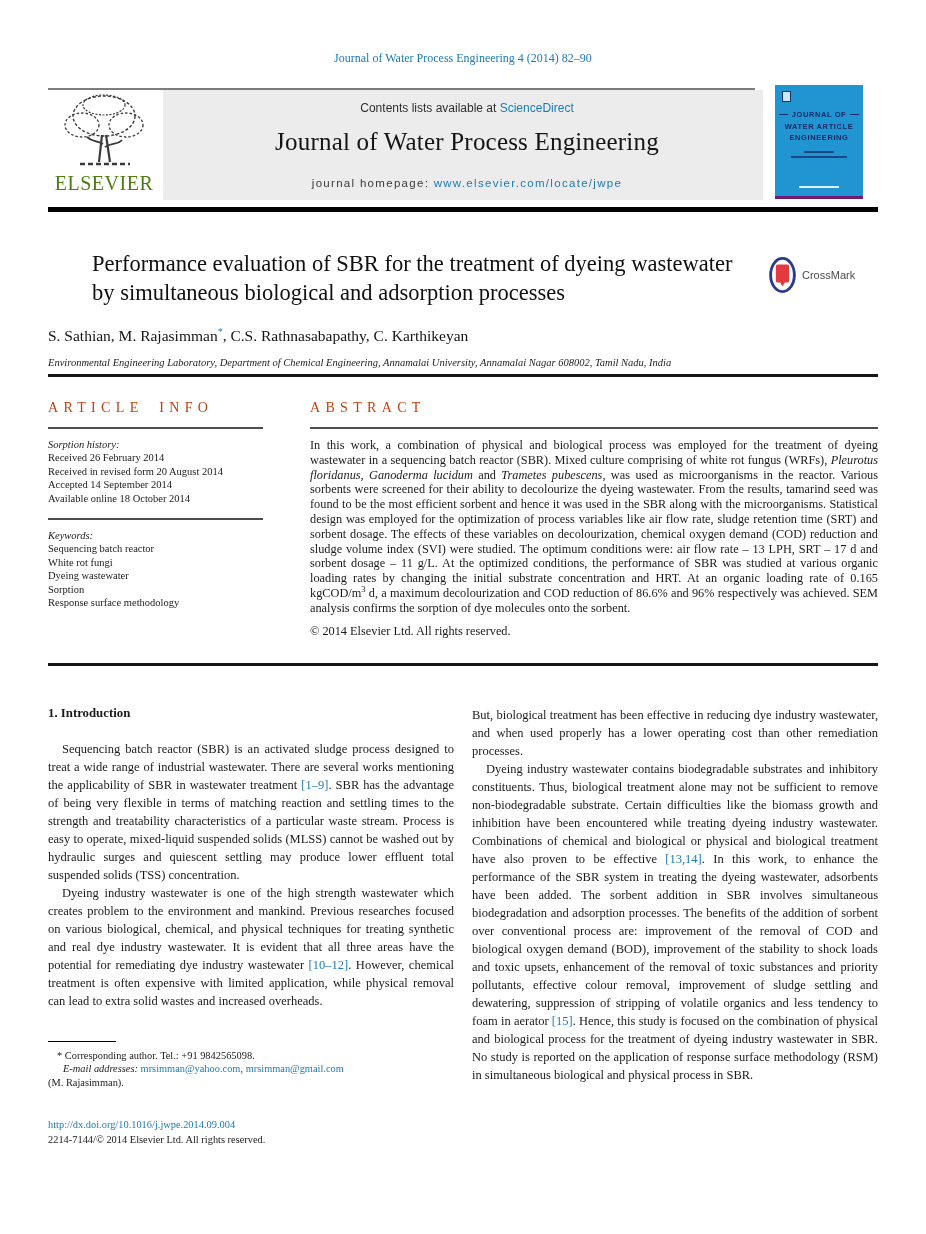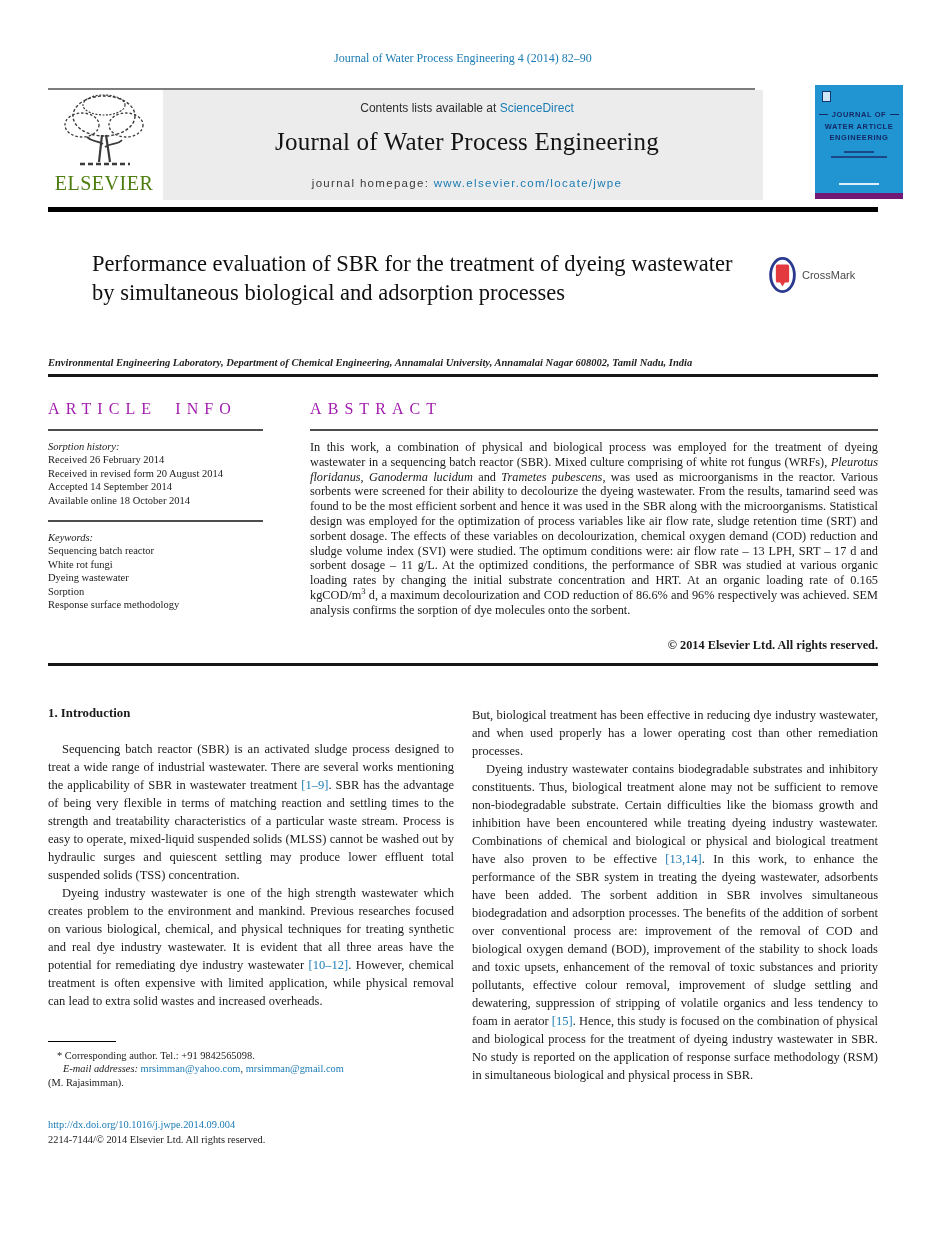--- a/index.html
+++ b/index.html
@@ -18,57 +18,57 @@
   .contents-line .lnk{color:#1b7bb3;}
   .journal-title{text-align:center;font-size:25px;margin-top:13px;color:#141414;letter-spacing:0.2px;}
   .homepage-line{text-align:center;font-family:"Liberation Sans",sans-serif;font-size:11.5px;
         letter-spacing:1.3px;margin-top:21px;color:#3a3a3a;}
   .homepage-line .lnk{color:#1b7bb3;}
 
   .elsevier-logo{position:absolute;left:48px;top:92px;width:112px;height:108px;text-align:center;}
   .elsevier-word{font-size:20px;color:#4d7c0f;letter-spacing:0.5px;margin-top:-2px;}
 
   .cover-thumb{position:absolute;left:775px;top:85px;width:88px;height:114px;background:#2095d2;
-        border-bottom:6px solid #701a75;box-sizing:border-box;margin-left:40px;}
+        border-bottom:3px solid #701a75;box-sizing:border-box;}
   .cover-glyph{position:absolute;left:7px;top:6px;width:9px;height:11px;background:#cfe6f5;
         box-shadow:inset 0 0 0 1px #16346e;}
   .cover-title{margin-top:24px;color:#132a66;font-family:"Liberation Sans",sans-serif;
         font-weight:bold;font-size:7.5px;text-align:center;line-height:1.55;letter-spacing:0.6px;}
   .cover-l1{display:flex;align-items:center;justify-content:center;gap:4px;}
   .cover-l1::before,.cover-l1::after{content:"";display:block;width:9px;height:1px;background:#132a66;}
   .cover-meta{width:56px;margin:7px auto 0;}
   .cover-meta .m{height:2px;background:#1c3a7a;margin-top:3px;opacity:.85;}
   .cover-bottomline{position:absolute;left:24px;bottom:8px;width:40px;height:2px;background:rgba(255,255,255,.85);}
 
   .rule-thick{position:absolute;left:48px;top:207px;width:830px;height:5px;background:#000;}
 
   
   .article-title{position:absolute;left:48px;top:250px;width:650px;font-size:22.5px;
         line-height:28.5px;color:#0f0f0f;margin-left:44px;}
   .crossmark{position:absolute;left:768px;top:256px;display:flex;align-items:center;gap:5px;}
   .crossmark-label{font-family:"Liberation Sans",sans-serif;font-size:11px;color:#4a4a4a;}
 
   .authors{position:absolute;left:48px;top:326px;font-size:15.5px;color:#141414;}
   .authors .star{color:#1b7bb3;vertical-align:super;font-size:10px;}
-  .affiliation{position:absolute;left:48px;top:357px;font-size:10.5px;font-style:italic;color:#222;font-weight:bold;}
+  .affiliation{position:absolute;left:48px;top:357px;font-size:10.5px;font-style:italic;color:#222;}
 
   .rule-mid1{position:absolute;left:48px;top:374px;width:830px;height:3px;background:#161616;}
   .rule-mid2{position:absolute;left:48px;top:663px;width:830px;height:3px;background:#161616;}
 
   
   .info-col{position:absolute;left:48px;top:400px;width:222px;}
   .abstract-col{position:absolute;left:310px;top:400px;width:568px;}
-  .col-heading{font-size:16px;letter-spacing:0.38em;word-spacing:0.5em;color:#a21caf;}
+  .col-heading{font-size:14px;letter-spacing:0.38em;word-spacing:0.5em;color:#c2410c;}
   .col-rule{height:2px;background:#4d4d4d;margin-top:11px;}
   .info-col .col-rule{width:215px;}
   .info-label{font-style:italic;font-size:10.5px;margin-top:9px;line-height:13.4px;}
   .info-line{font-size:10.5px;line-height:13.4px;}
   .info-col .col-rule.second{margin-top:13px;}
   .abstract-text{margin-top:9px;font-size:12.3px;line-height:14.8px;text-align:justify;}
-  .abstract-copyright{margin-top:20px;font-size:12.3px;text-align:right;font-weight:bold;}
+  .abstract-copyright{margin-top:8px;font-size:12.3px;text-align:left;}
 
   
   .col-left{position:absolute;left:48px;top:706px;width:406px;}
   .col-right{position:absolute;left:472px;top:706px;width:406px;}
   .section-heading{font-weight:bold;font-size:12.8px;margin:0 0 19px 0;}
   .body-par{font-size:12.5px;line-height:18px;text-align:justify;text-indent:14px;margin:0;}
   .body-par.noindent{text-indent:0;}
 
   
   .footnote{position:absolute;left:48px;top:1041px;width:406px;font-size:10.4px;line-height:13.4px;}
@@ -142,20 +142,23 @@
   <div class="crossmark">
     <span>
       <svg width="29" height="38" viewBox="0 0 30 40">
         <ellipse cx="15" cy="20" rx="12.5" ry="17.5" fill="#ffffff" stroke="#2b3a8f" stroke-width="3"></ellipse>
         <path d="M10 9 h10 a2 2 0 0 1 2 2 v15 a2 2 0 0 1 -2 2 h-2.5 l-2.5 4 -2.5 -4 h-2.5 a2 2 0 0 1 -2 -2 v-15 a2 2 0 0 1 2 -2 z" fill="#e23a3f"></path>
       </svg>
     </span>
     <span class="crossmark-label">CrossMark</span>
   </div>
 
+  <div class="authors">
+    <span>S. Sathian, M. Rajasimman</span><span class="star">*</span><span>, C.S. Rathnasabapathy, C. Karthikeyan</span>
+  </div>
 
   <div class="affiliation">Environmental Engineering Laboratory, Department of Chemical Engineering, Annamalai University, Annamalai Nagar 608002, Tamil Nadu, India</div>
 
   <div class="rule-mid1"></div>
 
   <div class="info-col">
     <div class="col-heading">ARTICLE INFO</div>
     <div class="col-rule"></div>
     <div class="info-label">Sorption history:</div>
     <div class="info-line">Received 26 February 2014</div>

